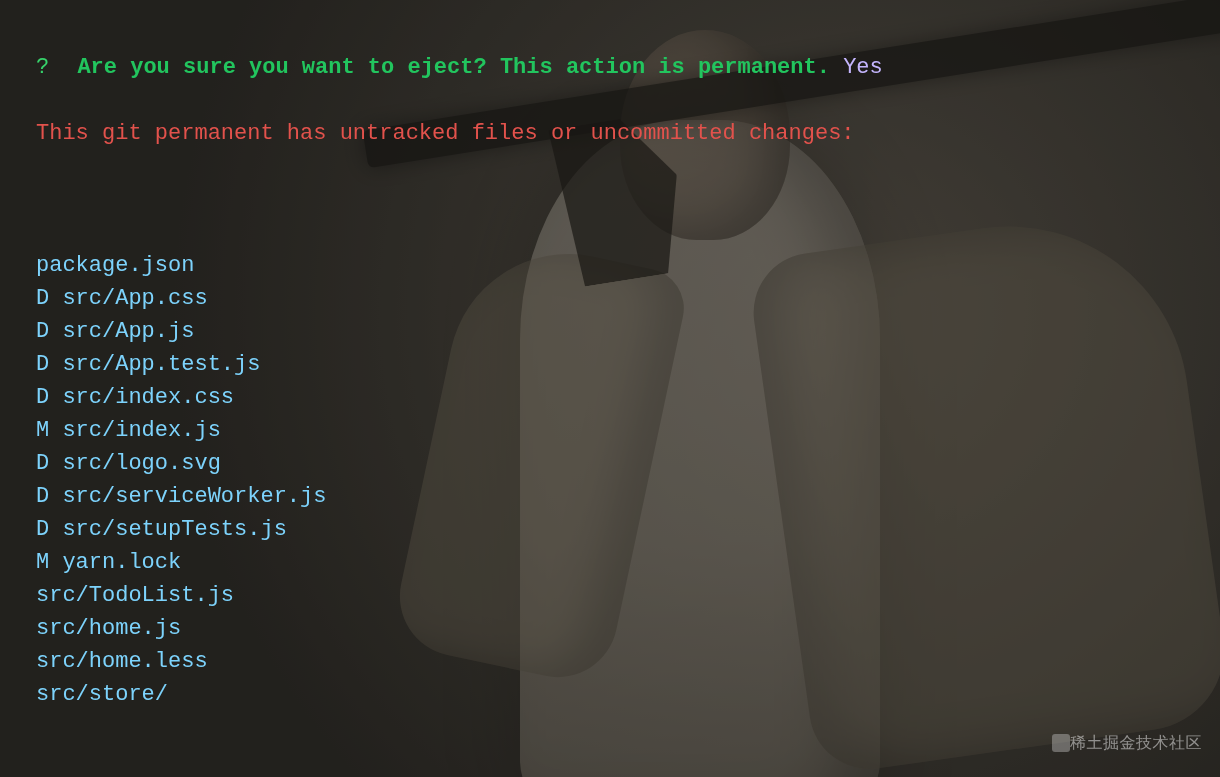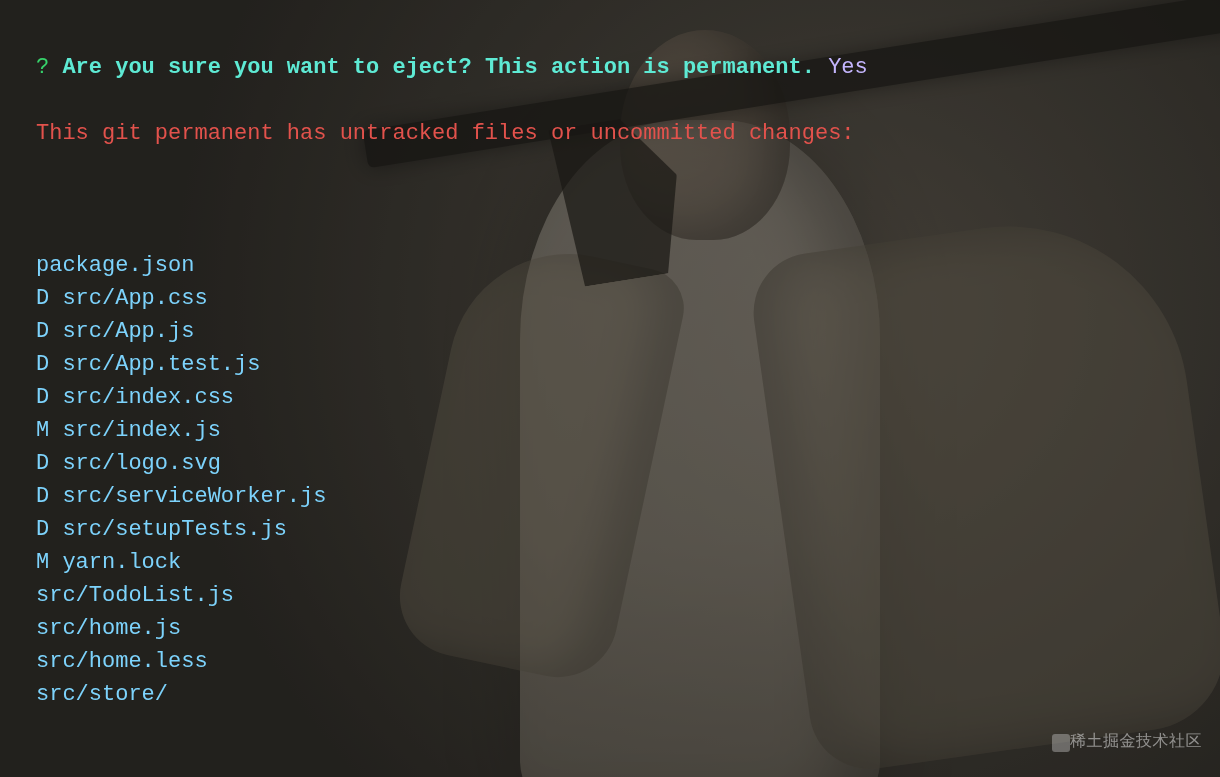--- a/index.html
+++ b/index.html
@@ -52,31 +52,31 @@
 
   .term {
     position: relative;
     z-index: 1;
     padding: 18px 0 0 36px;
     color: #e6e1d8;
     white-space: pre;
   }
   .line { display:block; }
   .green  { color:#37d26b; }
-  .bold   { font-weight:700; color:#5eead4; }
+  .bold   { font-weight:700; color:#22c55e;margin-left:15px; }
   .cyan   { color:#c4b5fd; }
   .red    { color:#e2524c; }
   .plain  { color:#7dd3fc; }
 
   .watermark {
     position:absolute;
     right:18px;
     bottom:18px;
     z-index:2;
-    font-family: Liberation Mono, monospace;
+    font-family: Liberation Serif, serif;
     font-size:16px;
     color:rgba(230,230,230,.55);
     letter-spacing:.5px;
     display:flex;
     align-items:center;
   }
   .watermark .wicon{
     width:18px;height:18px;border-radius:3px;
     background:rgba(230,230,230,.35);
     display:inline-block;

